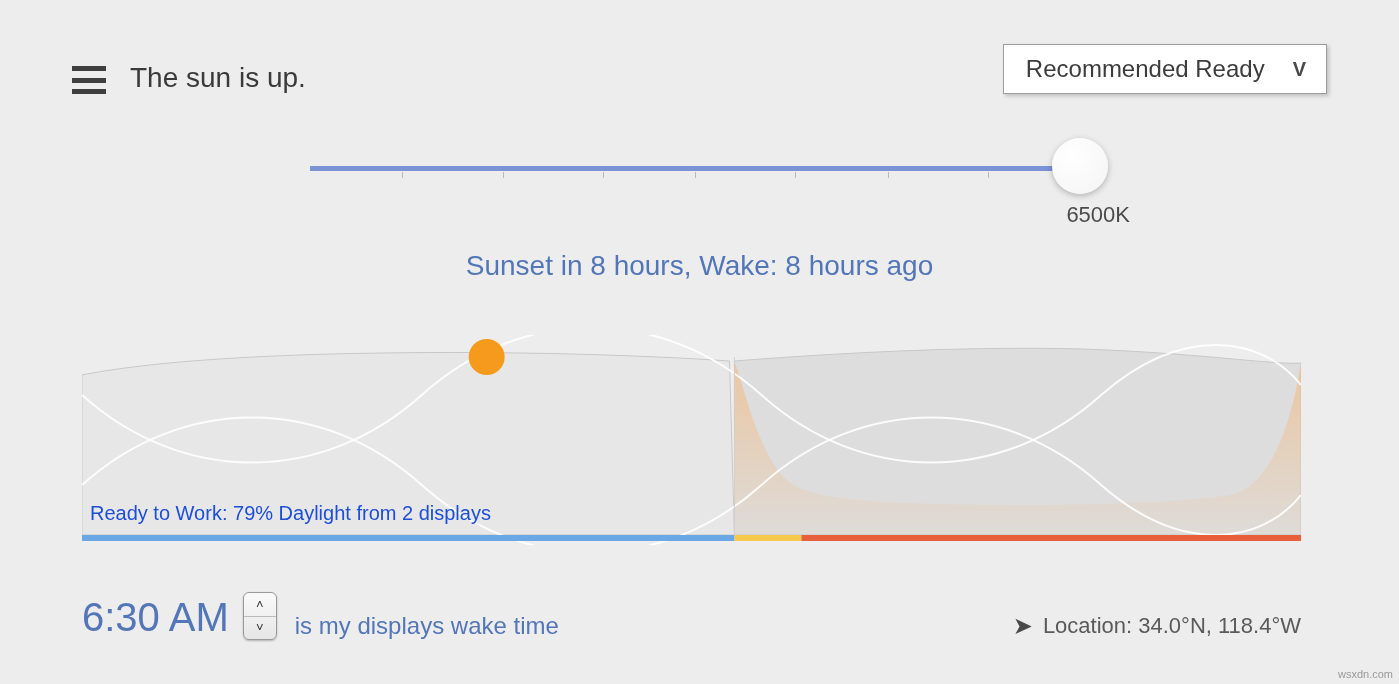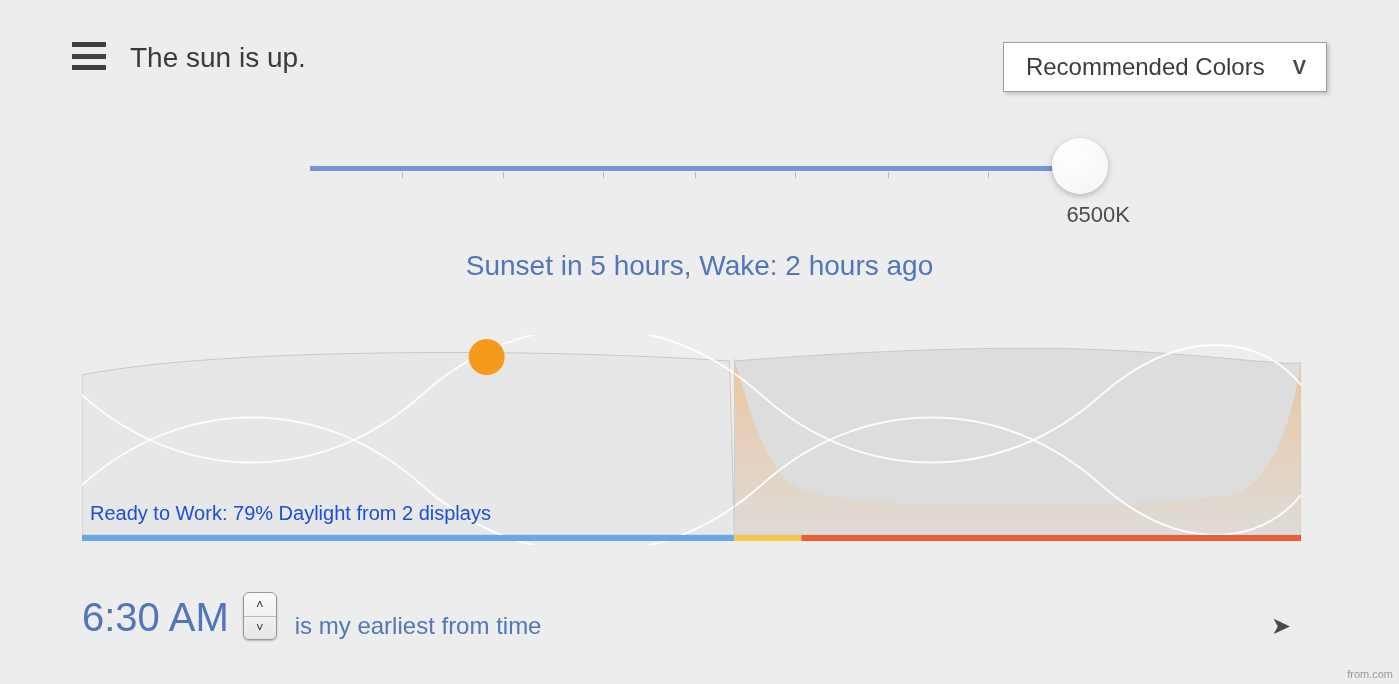--- a/index.html
+++ b/index.html
@@ -1,19 +1,19 @@
 <!DOCTYPE html>
 <html><head>
 <meta charset="utf-8">
 <style>
   * { box-sizing: border-box; margin: 0; padding: 0; }
   html, body { width: 1399px; height: 684px; background: #ededed; font-family: "Segoe UI", Arial, sans-serif; color: #3c3c3c; overflow: hidden; }
 
   
-  .header { position: absolute; top: 42px; left: 72px; right: 72px; height: 52px; display: flex; align-items: flex-start; }
+  .header { position: absolute; top: 42px; left: 72px; right: 72px; height: 52px; display: flex; align-items: flex-end; }
   .menu-icon { width: 34px; height: 28px; display: flex; flex-direction: column; justify-content: space-between; cursor: pointer; }
   .menu-icon span { display: block; height: 5px; background: #3f3f3f; width: 100%; }
   .title { font-size: 28px; margin-left: 24px; color: #3a3a3a; }
   .color-dropdown { margin-left: auto; border: 1px solid #9e9e9e; background: #fff; box-shadow: 2px 2px 4px rgba(0,0,0,0.2); padding: 10px 22px; display: flex; align-items: center; cursor: pointer; }
   .color-dropdown .label { font-size: 24px; color: #3c3c3c; margin-right: 28px; }
   .chevron-down { font-size: 20px; color: #4a4a4a; font-weight: bold; letter-spacing: -2px; }
 
   
   .slider-area { position: absolute; top: 158px; left: 310px; width: 770px; height: 70px; }
   .slider-track { position: absolute; top: 8px; left: 0; right: 0; height: 5px; background: #7a93d6; }
@@ -45,39 +45,39 @@
 <body>
 
 <div class="header">
   <div class="menu-icon">
     <span></span>
       <span></span>
       <span></span>
   </div>
   <div class="title">The sun is up.</div>
   <div class="color-dropdown">
-    <span class="label">Recommended Colors</span>
+    <span class="label">Recommended Ready</span>
     <span class="chevron-down">V</span>
   </div>
 </div>
 
 <div class="slider-area">
   <div class="slider-track"></div>
   <div class="slider-tick" style="left:12%"></div>
   <div class="slider-tick" style="left:25%"></div>
   <div class="slider-tick" style="left:38%"></div>
   <div class="slider-tick" style="left:50%"></div>
   <div class="slider-tick" style="left:63%"></div>
   <div class="slider-tick" style="left:75%"></div>
   <div class="slider-tick" style="left:88%"></div>
   <div class="slider-thumb"></div>
   <div class="slider-value">6500K</div>
 </div>
 
-<div class="status-line">Sunset in 5 hours, Wake: 2 hours ago</div>
+<div class="status-line">Sunset in 8 hours, Wake: 8 hours ago</div>
 
 <div class="chart-wrap">
   <svg viewBox="0 0 1220 210" preserveAspectRatio="none">
     <defs>
       <linearGradient id="eveningGrad" x1="0" y1="0" x2="0" y2="1">
         <stop offset="0%" stop-color="#f4b77a" stop-opacity="0.6"></stop>
         <stop offset="100%" stop-color="#f4b77a" stop-opacity="0.05"></stop>
       </linearGradient>
     </defs>
 
@@ -101,20 +101,21 @@
 
   <div class="ready-label">Ready to Work: 79% Daylight from 2 displays</div>
 </div>
 
 <div class="bottom-row">
   <div class="wake-time">6:30 AM</div>
   <div class="stepper">
     <div class="half">˄</div>
     <div class="half">˅</div>
   </div>
-  <div class="wake-caption">is my earliest from time</div>
+  <div class="wake-caption">is my displays wake time</div>
 
   <div class="location-block">
     <span class="loc-arrow">➤</span>
+    <span>Location: 34.0°N, 118.4°W</span>
   </div>
 </div>
 
-<div class="watermark">from.com</div>
+<div class="watermark">wsxdn.com</div>
 
 </body></html>

